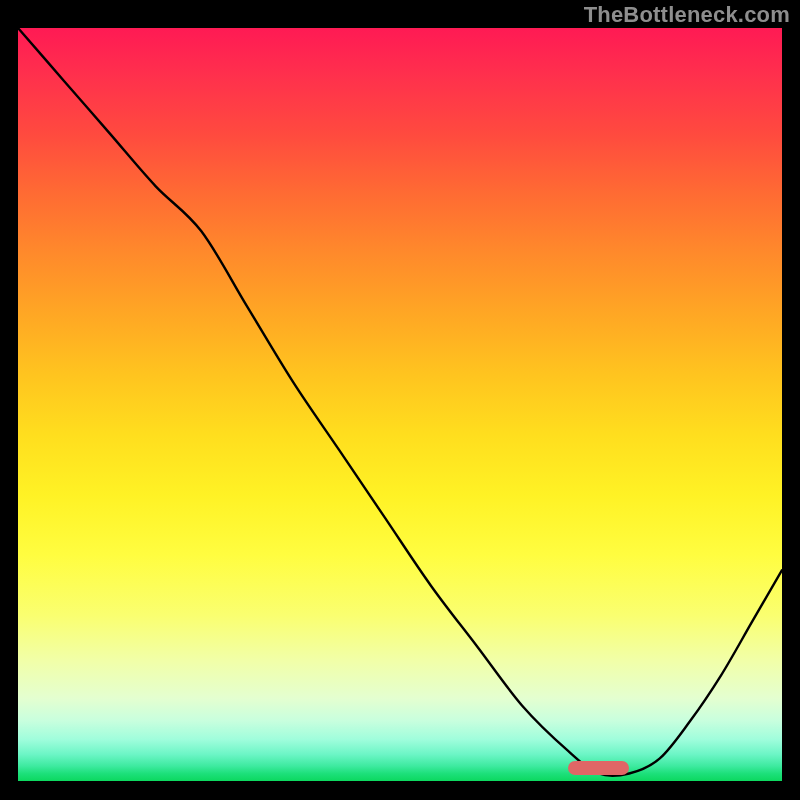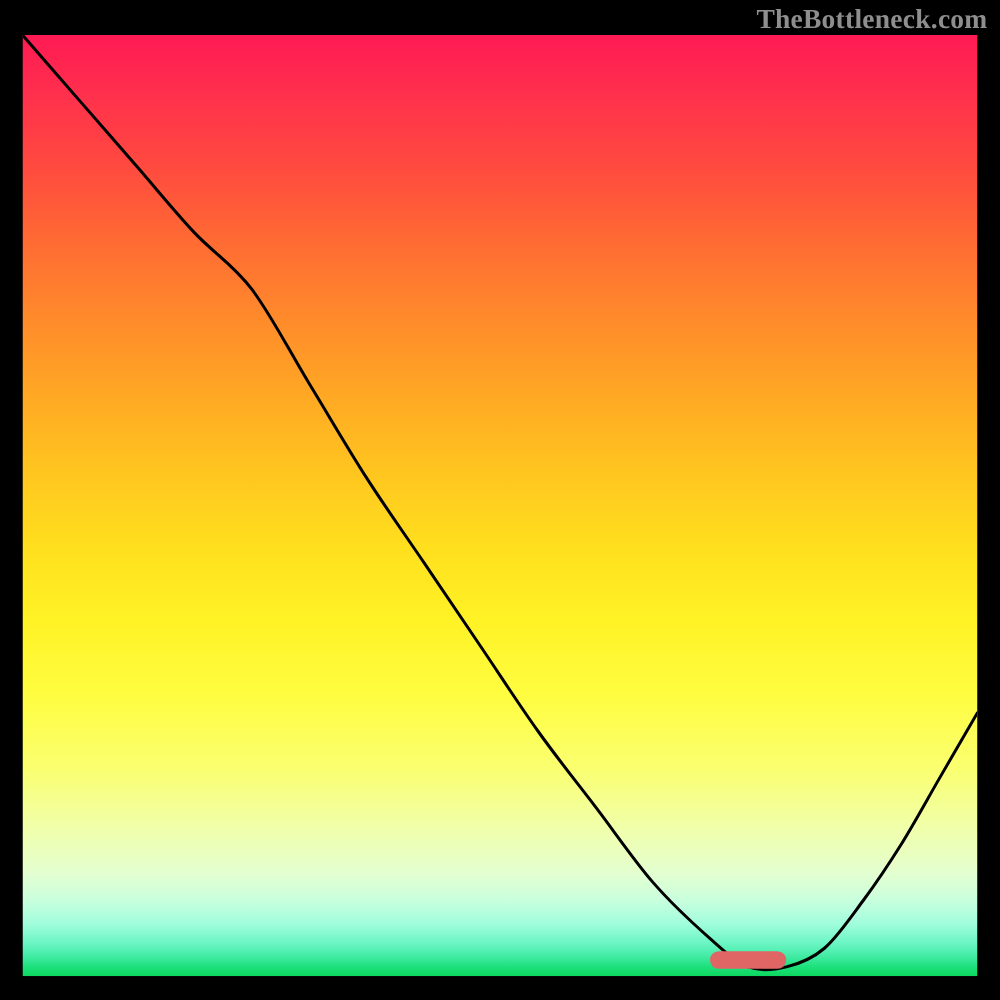--- a/index.html
+++ b/index.html
@@ -13,21 +13,21 @@
   #stage {
     position: relative;
     width: 800px;
     height: 800px;
     background: #000;
   }
   #watermark {
     position: absolute;
     top: 2px;
     right: 10px;
-    font-family: Liberation Serif, serif;
+    font-family: Liberation Sans, sans-serif;
     font-size: 22px;
     font-weight: 600;
     color: #8e8e8e;
     letter-spacing: 0.2px;
     z-index: 10;
   }
   #plot {
     position: absolute;
     left: 18px;
     top: 28px;

